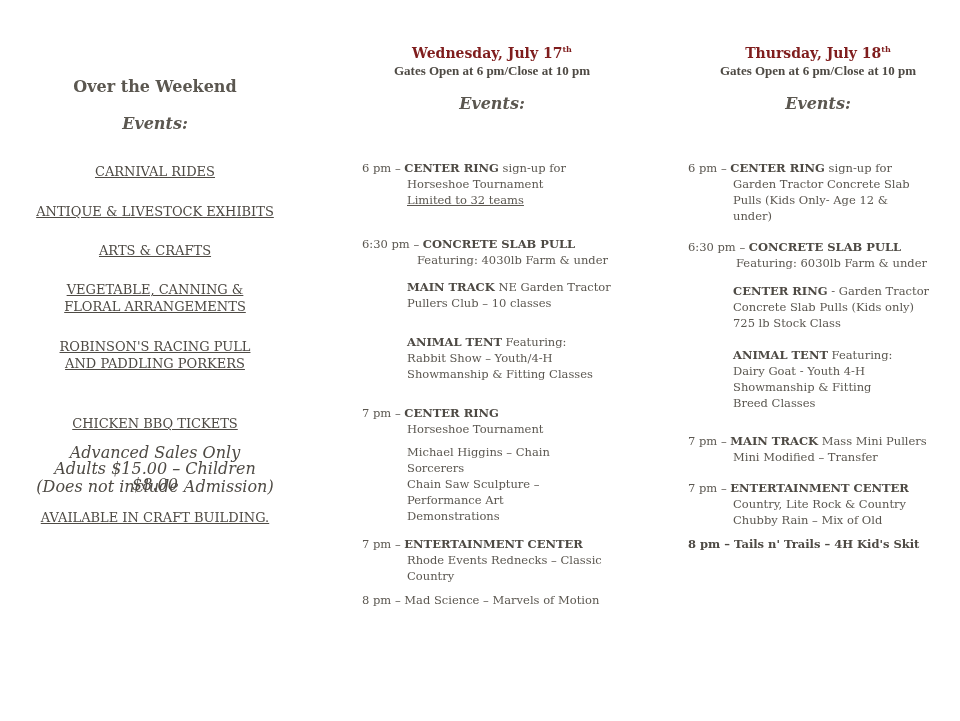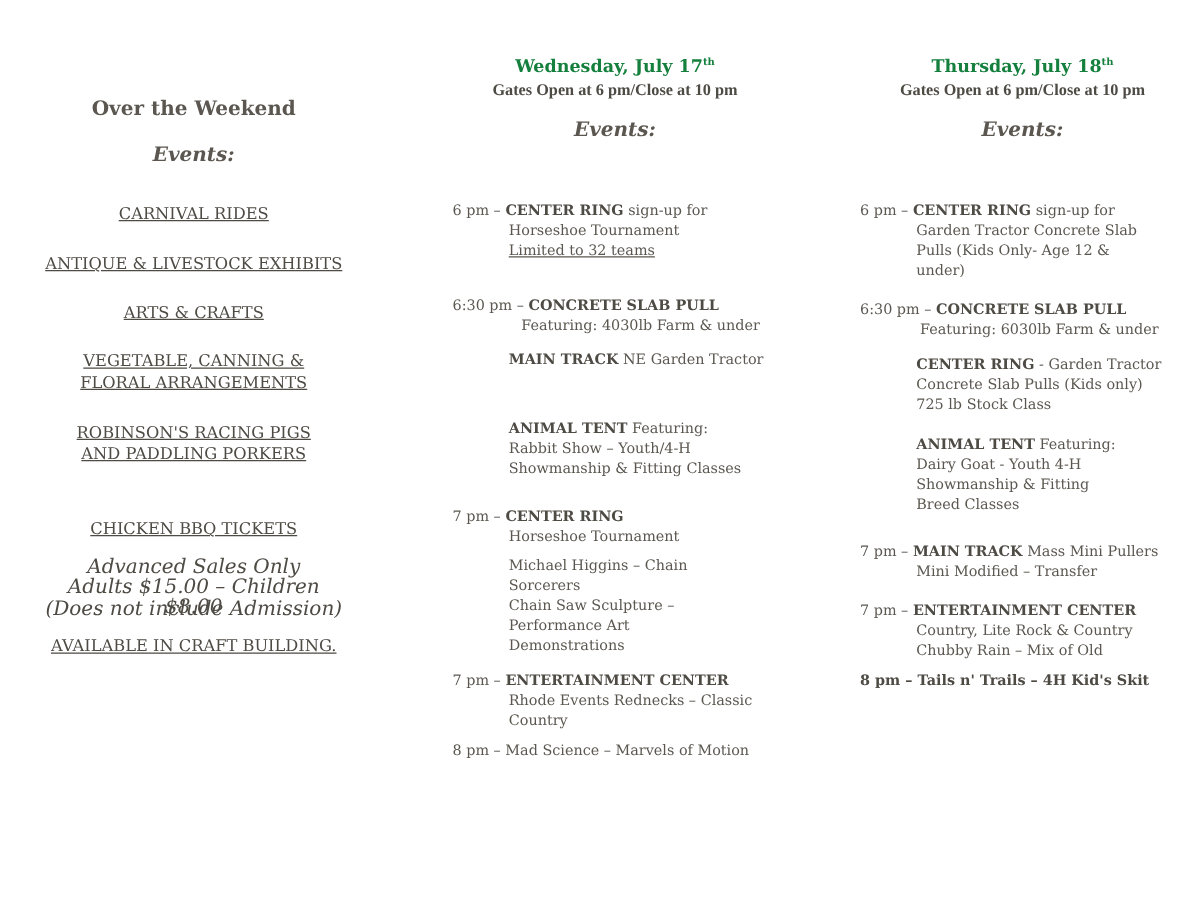--- a/index.html
+++ b/index.html
@@ -12,41 +12,41 @@
   .col-left { left: 30px; width: 250px; text-align: center; }
   .col-mid { left: 362px; width: 260px; }
   .col-right { left: 688px; width: 260px; }
 
   .left-title { position: absolute; top: 77px; left: 0; width: 250px; text-align: center; font-weight: bold; font-size: 16px; color: #5b5750; }
   .left-events { position: absolute; top: 114px; left: 0; width: 250px; text-align: center; font-weight: bold; font-style: italic; font-size: 16px; color: #5b5750; }
   .left-item { position: absolute; left: 0; width: 250px; text-align: center; font-weight: normal; font-size: 13px; text-decoration: underline; line-height: 17px; color: #4e4a44; }
   .bbq-info { position: absolute; left: 0; width: 250px; text-align: center; font-weight: normal; font-style: italic; font-size: 16px; line-height: 16px; color: #4e4a44; }
 
   .day-head { position: absolute; top: 44px; left: 0; width: 260px; text-align: center; }
-  .day-title { font-weight: bold; font-size: 14px; color: #15803d; }
+  .day-title { font-weight: bold; font-size: 14px; color: #7f1d1d; }
   .day-title sup { font-size: 8px; }
   .day-gates { font-weight: bold; font-size: 13px; color: #4e4a44; margin-top: 2px; font-family: Liberation Serif, serif; }
   .day-events { position: absolute; top: 94px; left: 0; width: 260px; text-align: center; font-weight: bold; font-style: italic; font-size: 16px; color: #5b5750; }
 
   .ev { position: absolute; left: 0; width: 270px; font-size: 11.5px; line-height: 16px; color: #5b5750; margin-top: 31px; }
   .ev b { color: #4e4a44; }
   .indent { padding-left: 45px; }
   .ul { text-decoration: underline; }
 </style>
 </head>
 <body>
 
 <div class="col col-left">
   <div class="left-title">Over the Weekend</div>
   <div class="left-events">Events:</div>
   <div class="left-item" style="top:163px">CARNIVAL RIDES</div>
   <div class="left-item" style="top:203px">ANTIQUE &amp; LIVESTOCK EXHIBITS</div>
   <div class="left-item" style="top:242px">ARTS &amp; CRAFTS</div>
   <div class="left-item" style="top:281px;padding:0 10px;box-sizing:border-box">VEGETABLE, CANNING &amp; FLORAL ARRANGEMENTS</div>
-  <div class="left-item" style="top:338px;padding:0 20px;box-sizing:border-box">ROBINSON'S RACING PIGS AND PADDLING PORKERS</div>
+  <div class="left-item" style="top:338px;padding:0 20px;box-sizing:border-box">ROBINSON'S RACING PULL AND PADDLING PORKERS</div>
   <div class="left-item" style="top:415px">CHICKEN BBQ TICKETS</div>
   <div class="bbq-info" style="top:445px">Advanced Sales Only</div>
   <div class="bbq-info" style="top:461px">Adults $15.00 – Children $8.00</div>
   <div class="bbq-info" style="top:479px">(Does not include Admission)</div>
   <div class="left-item" style="top:509px">AVAILABLE IN CRAFT BUILDING.</div>
 </div>
 
 <div class="col col-mid">
   <div class="day-head">
     <div class="day-title"><span>Wednesday, July 17</span><sup>th</sup></div>
@@ -58,20 +58,21 @@
     <div><span>6 pm – </span><b>CENTER RING</b><span> sign-up for</span></div>
     <div class="indent">Horseshoe Tournament</div>
     <div class="indent"><span class="ul">Limited to 32 teams</span></div>
   </div>
   <div class="ev" style="top:205px">
     <div><span>6:30 pm – </span><b>CONCRETE SLAB PULL</b></div>
     <div style="padding-left:55px">Featuring: 4030lb Farm &amp; under</div>
   </div>
   <div class="ev" style="top:248px">
     <div class="indent"><b>MAIN TRACK</b><span> NE Garden Tractor</span></div>
+    <div class="indent">Pullers Club – 10 classes</div>
   </div>
   <div class="ev" style="top:303px">
     <div class="indent"><b>ANIMAL TENT</b><span> Featuring:</span></div>
     <div class="indent">Rabbit Show – Youth/4-H</div>
     <div class="indent">Showmanship &amp; Fitting Classes</div>
   </div>
   <div class="ev" style="top:374px">
     <div><span>7 pm – </span><b>CENTER RING</b></div>
     <div class="indent">Horseshoe Tournament</div>
   </div>

